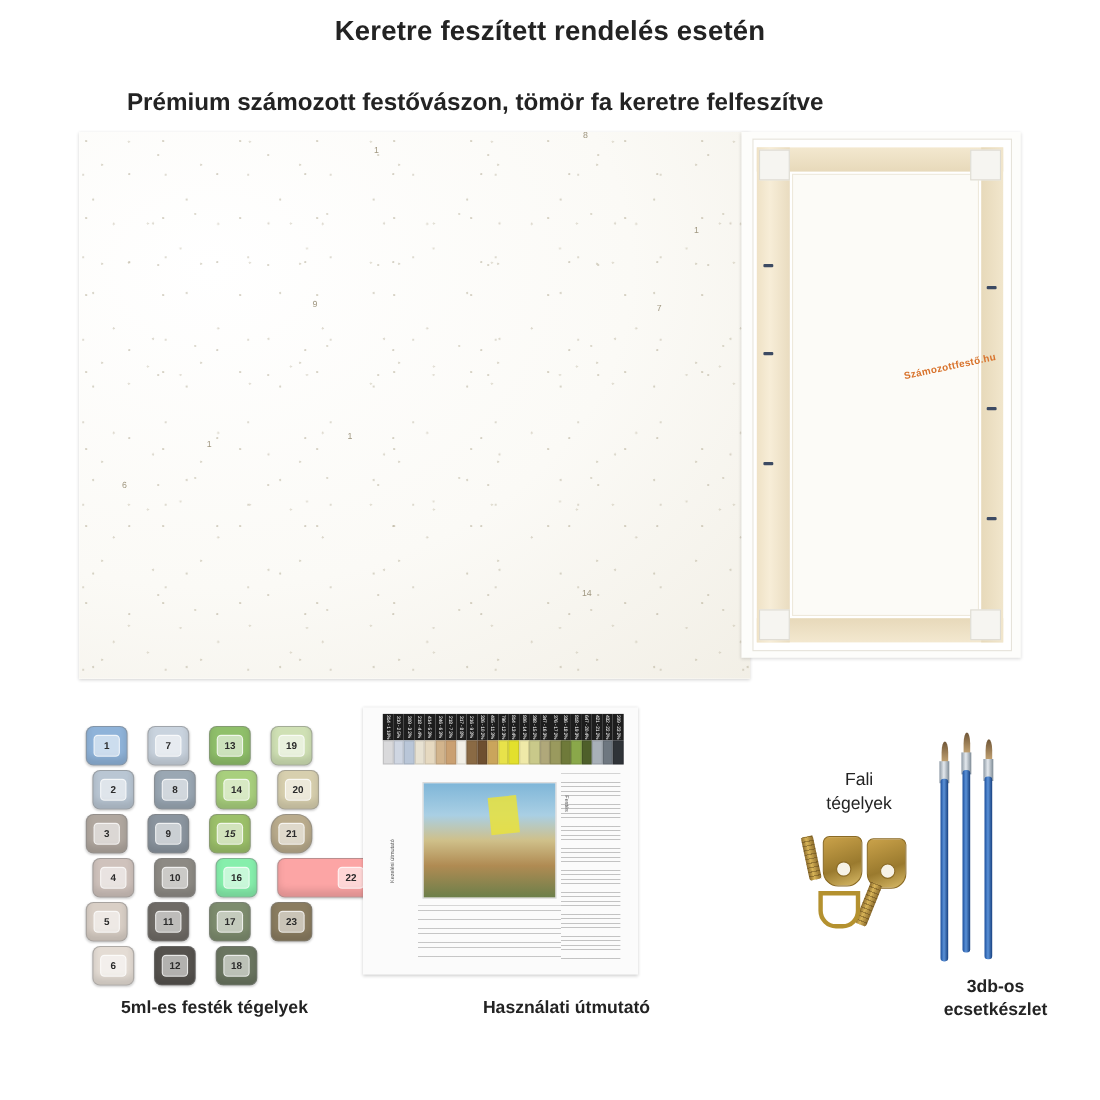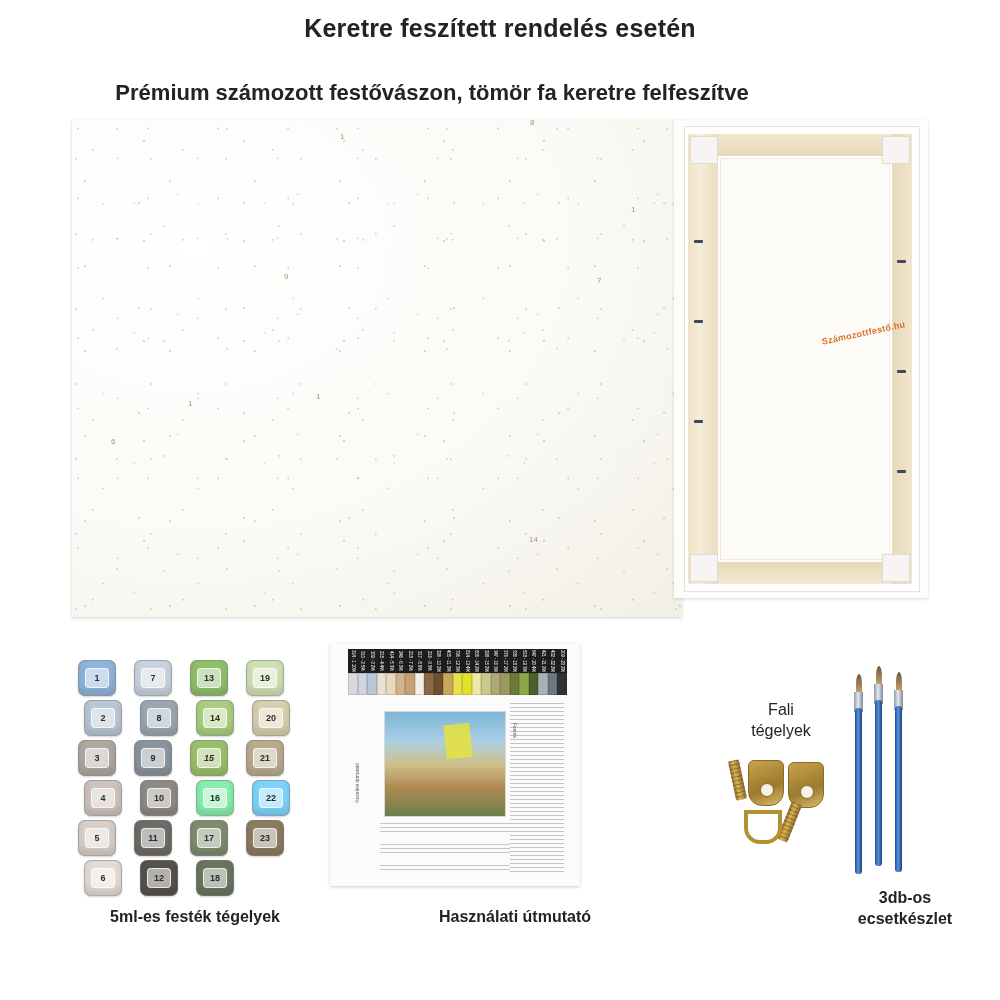--- a/index.html
+++ b/index.html
@@ -504,24 +504,24 @@
     </div>
     <div class="pot" style="left: 118px; top: 200px; background: rgb(106, 117, 96);">
       <div class="cap">18</div>
     </div>
     <div class="pot" style="left: 168px; top: 0px; background: rgb(207, 224, 180);">
       <div class="cap">19</div>
     </div>
     <div class="pot" style="left: 174px; top: 40px; background: rgb(215, 207, 174); justify-content: center;">
       <div class="cap">20</div>
     </div>
-    <div class="pot" style="left: 168px; top: 80px; background: rgb(185, 171, 140);">
+    <div class="pot" style="left: 168px; top: 80px; background: rgb(185, 171, 140); border-radius: 14px;">
       <div class="cap">21</div>
     </div>
-    <div class="pot" style="left: 174px; top: 120px; background: #7dd3fc;">
+    <div class="pot" style="left: 174px; top: 120px; background: #fca5a5; padding-left: 48px;">
       <div class="cap">22</div>
     </div>
     <div class="pot" style="left: 168px; top: 160px; background: rgb(138, 124, 96);">
       <div class="cap">23</div>
     </div>
   </div>
 
 <div class="manual">
   <div class="manual-swatches" id="swatches">
       <div class="swatch-col">

